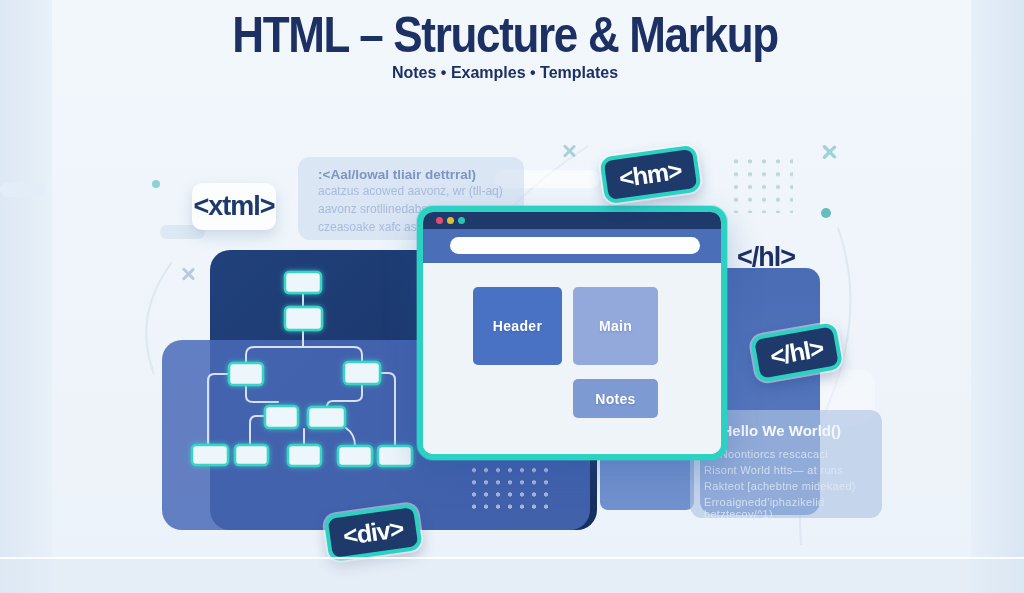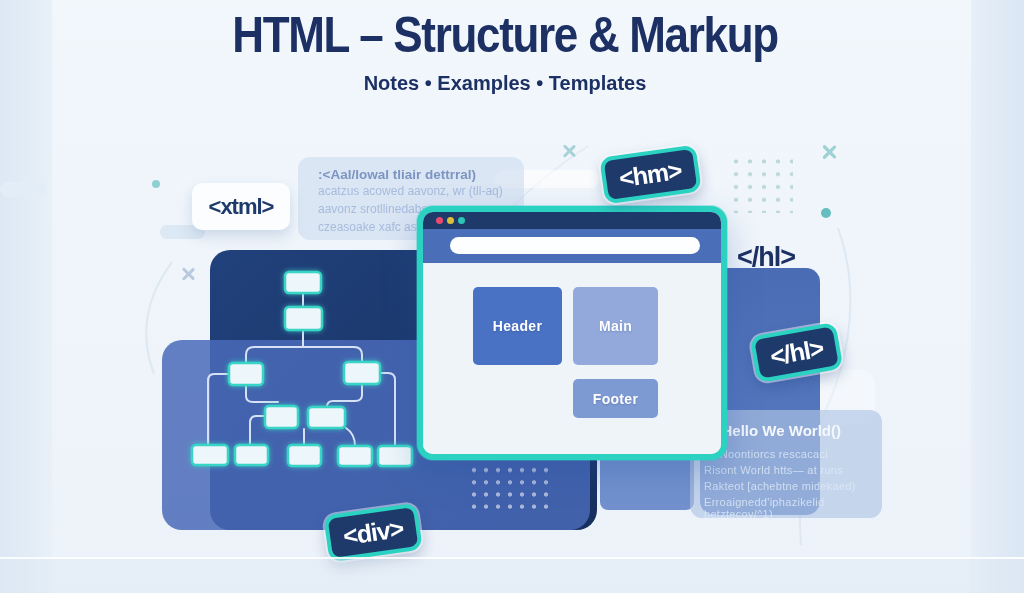--- a/index.html
+++ b/index.html
@@ -26,22 +26,22 @@
   .x2{left:561px;top:143px;color:#a9d2d8;}
   .x3{left:821px;top:144px;color:#9fd2d5;transform:scale(1.1);}
   .dots-teal{left:729px;top:155px;width:64px;height:58px;
     background-image:radial-gradient(#bdd8da 2px,transparent 2.4px);background-size:14px 12.8px;}
   .dots-white{left:468px;top:464px;width:84px;height:48px;
     background-image:radial-gradient(rgba(255,255,255,.55) 1.8px,transparent 2.2px);background-size:12px 12.2px;}
 
   
   .title{left:0;right:14px;top:6px;text-align:center;color:var(--navy_title,#1d3064);
          font-size:50px;font-weight:700;letter-spacing:-1.5px;transform:scaleX(.88);white-space:nowrap;}
-  .subtitle{left:0;right:14px;top:72px;text-align:center;color:var(--navy_title,#1d3064);
-            font-size:20px;font-weight:700;}
+  .subtitle{left:0;right:14px;top:64px;text-align:center;color:var(--navy_title,#1d3064);
+            font-size:16px;font-weight:700;}
 
   
   .code-card{border-radius:12px;}
   .card-top{left:298px;top:157px;width:226px;height:83px;background:rgba(202,217,238,.55);padding:10px 0 0 20px;box-sizing:border-box;}
   .card-top .l0{color:#7d95c2;font-weight:700;font-size:13.5px;margin-bottom:2px;}
   .card-top .ln{color:#a7bbdc;font-size:12px;margin-bottom:4px;}
   .card-right{left:690px;top:410px;width:192px;height:108px;background:rgba(176,197,229,.66);padding:12px 0 0 14px;box-sizing:border-box;}
   .card-right .ct{color:#f4f8fd;font-weight:700;font-size:15px;margin-bottom:9px;}
   .card-right .ln{color:rgba(224,235,248,.8);font-size:11px;margin-bottom:4px;letter-spacing:.3px;}
 
@@ -51,23 +51,23 @@
   .panel-right{left:700px;top:268px;width:120px;height:247px;border-radius:14px;
                background:linear-gradient(180deg,#4a6cb4,#5a7cc2);}
   .panel-right-b{left:600px;top:432px;width:94px;height:78px;border-radius:8px;background:#6486c8;opacity:.9;}
   .panel-overlay{left:162px;top:340px;width:428px;height:190px;border-radius:20px;
                  background:rgba(74,106,184,.85);}
 
   
   .tree{left:150px;top:250px;}
 
   
-  .xtml-card{left:192px;top:183px;width:98px;height:47px;background:#fbfdfe;border-radius:10px;
+  .xtml-card{left:192px;top:183px;width:84px;height:47px;background:#fbfdfe;border-radius:10px;
              box-shadow:0 6px 14px rgba(120,150,190,.3);display:flex;align-items:center;justify-content:center;
-             color:var(--navy,#1d3a6b);font-weight:700;font-size:22px;letter-spacing:-1px;}
+             color:var(--navy,#1d3a6b);font-weight:700;font-size:27px;letter-spacing:-1px;}
 
   
   .browser{left:417px;top:206px;width:310px;height:254px;border:6px solid var(--teal,#2bd2c2);border-radius:16px;
            background:#eef4f9;box-sizing:border-box;overflow:hidden;
            box-shadow:0 0 0 1px rgba(43,210,194,.35),0 14px 34px rgba(36,84,160,.28);}
   .titlebar{position:relative;height:17px;background:var(--navy,#1d3a6b);}
   .ctl{position:absolute;top:5px;width:7px;height:7px;border-radius:50%;}
   .ctl.r{left:13px;background:var(--ctl_red,#e84a6f);} .ctl.y{left:24px;background:var(--ctl_yellow,#ddc03a);} .ctl.t{left:35px;background:var(--ctl_teal,#2cc5b4);}
   .toolbar{position:relative;height:34px;background:#4a6fb8;}
   .addressbar{position:absolute;left:27px;top:8px;width:250px;height:17px;border-radius:9px;background:#fdfeff;}
@@ -175,21 +175,21 @@
       <span class="ctl r"></span>
       <span class="ctl y"></span>
       <span class="ctl t"></span>
     </div>
     <div class="toolbar">
       <div class="addressbar"></div>
     </div>
     <div class="content">
       <div class="lay-box b-header">Header</div>
       <div class="lay-box b-main">Main</div>
-      <div class="lay-box b-footer">Footer</div>
+      <div class="lay-box b-footer">Notes</div>
     </div>
   </div>
 
   <div class="abs tag-badge badge-hm">&lt;hm&gt;</div>
   <div class="abs tag-badge badge-hl">&lt;/hl&gt;</div>
   <div class="abs tag-badge badge-div">&lt;div&gt;</div>
   <div class="abs hl-inline">&lt;/hl&gt;</div>
 
   <div class="abs bottom-band"></div>
 

